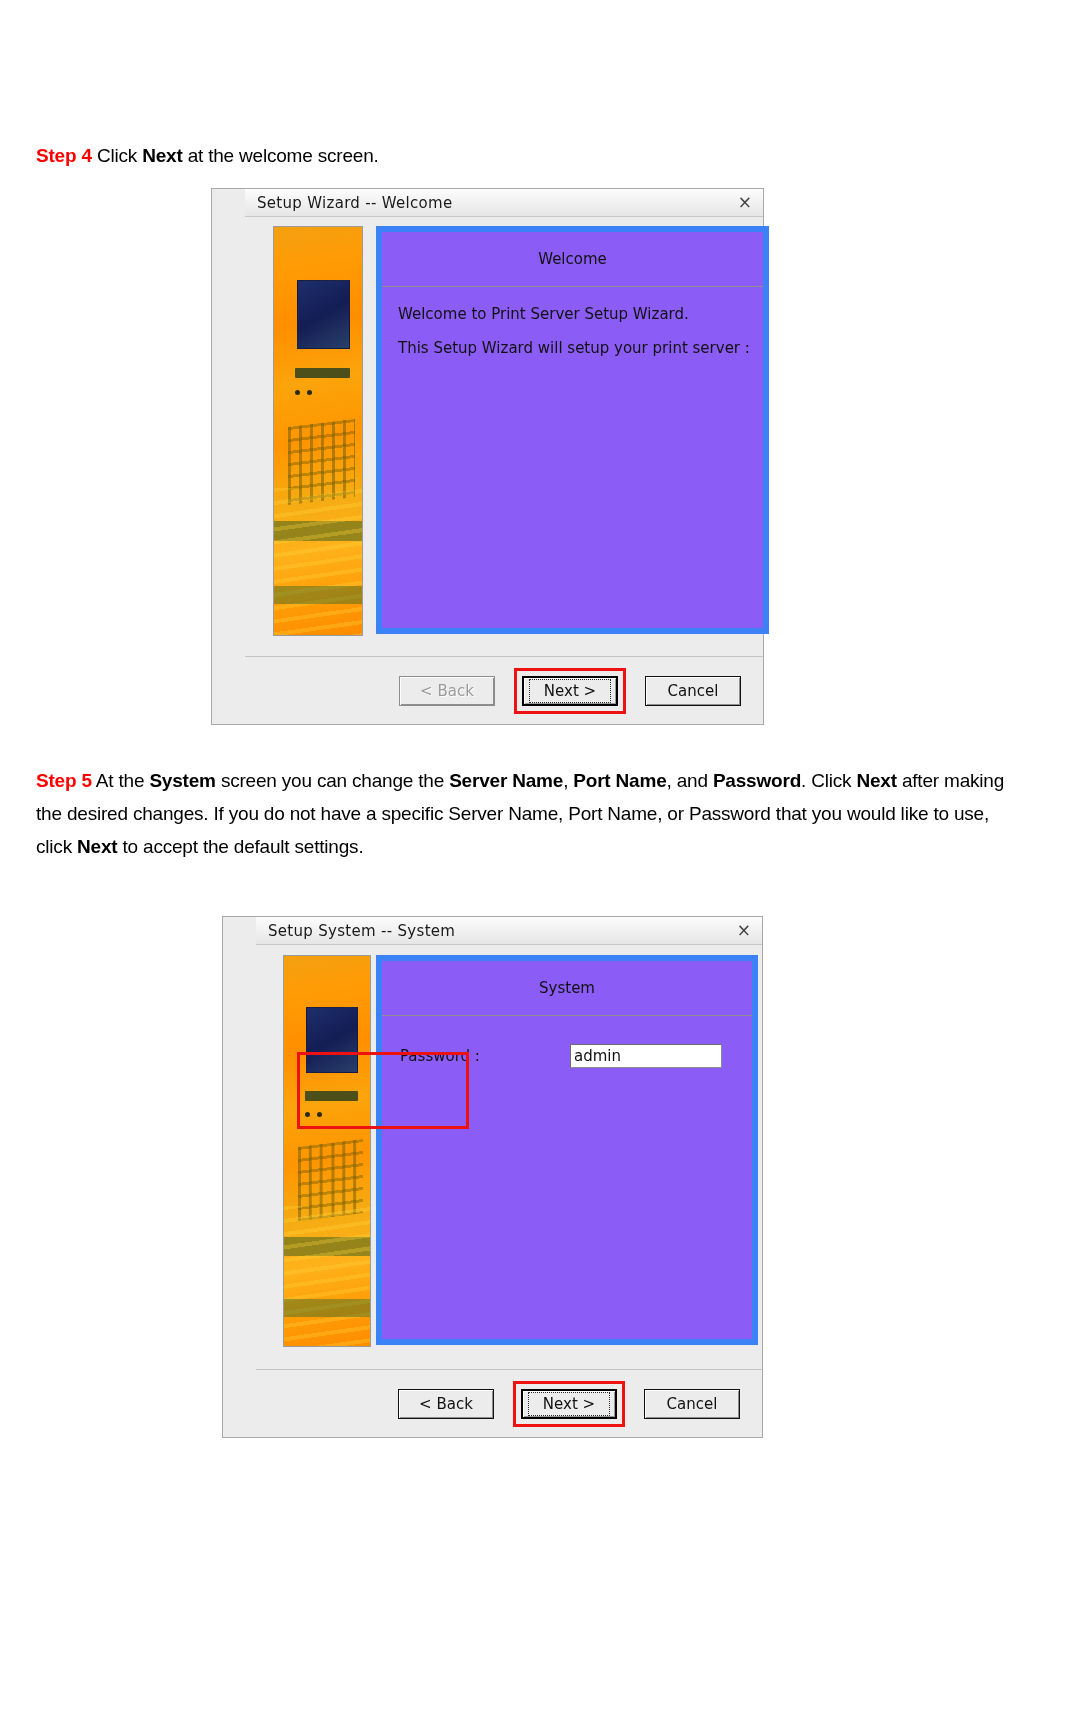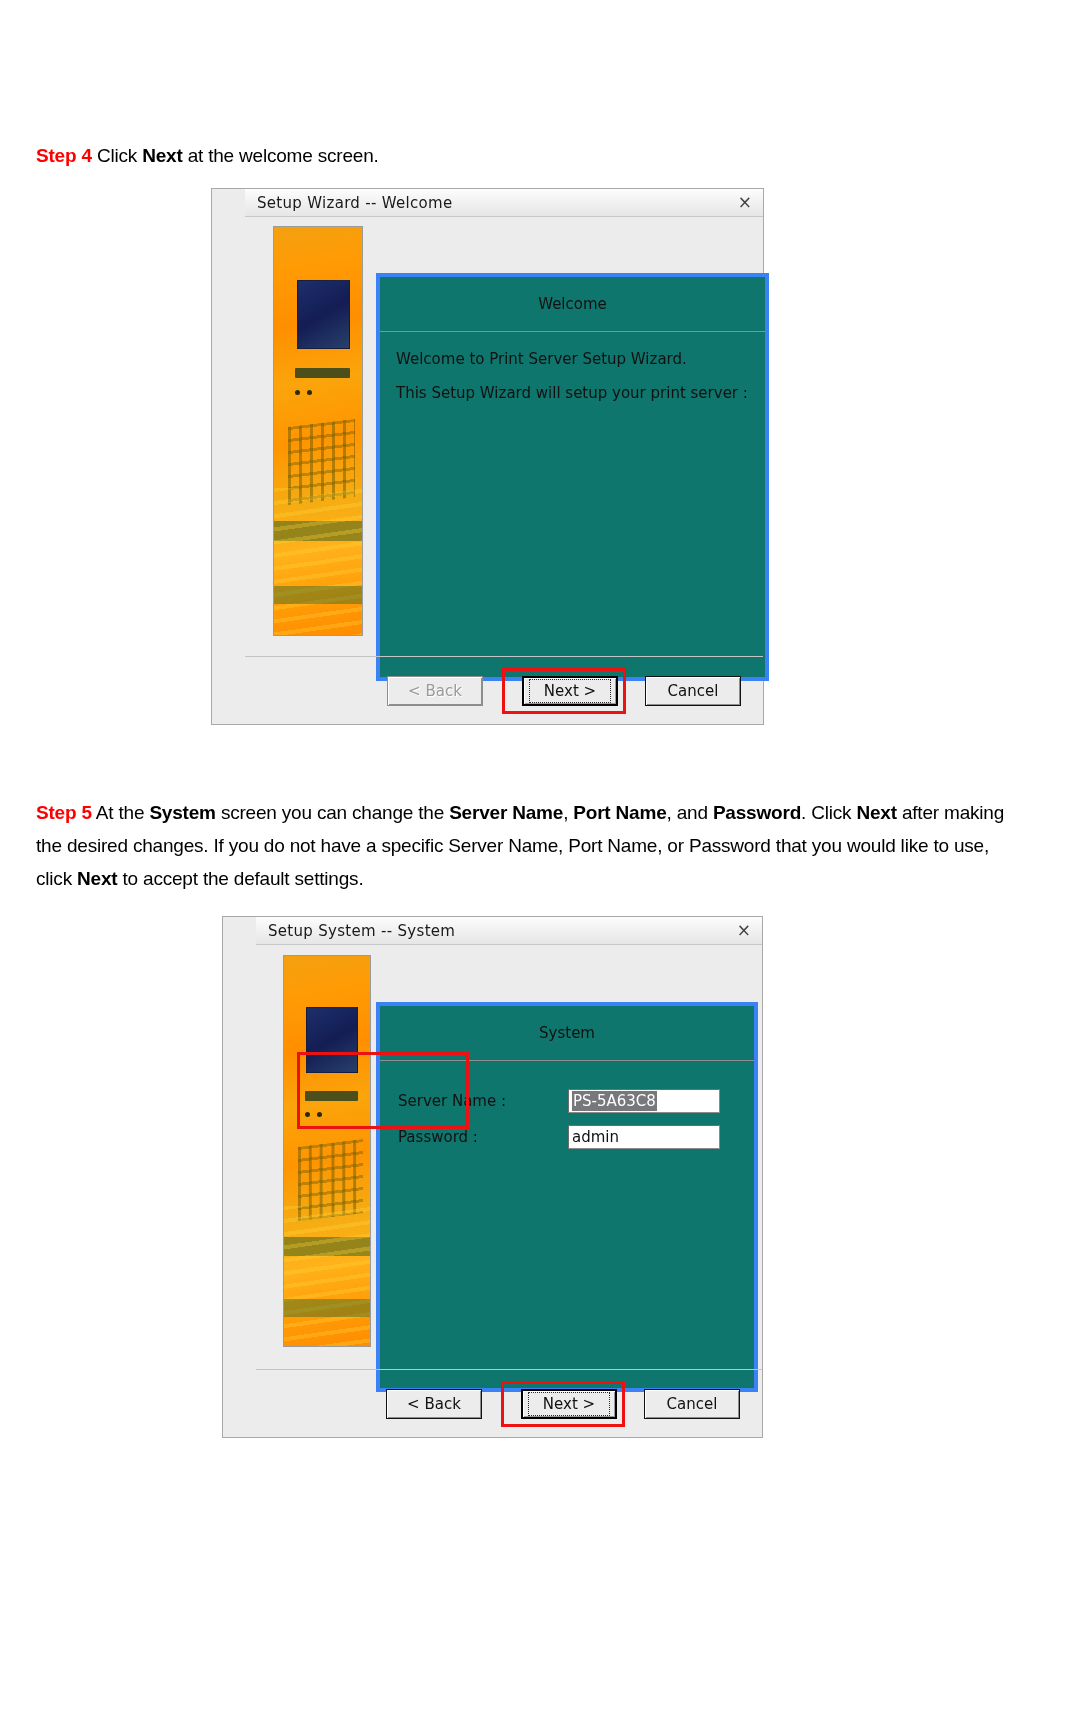--- a/index.html
+++ b/index.html
@@ -20,21 +20,21 @@
   
   .step-block {
     position: absolute;
     left: 36px;
     width: 990px;
     font-size: 19px;
     line-height: 33px;
     letter-spacing: -0.2px;
   }
   #step4-block { top: 120px; }
-  #step5-block { top: 763px; margin-top: 33px; }
+  #step5-block { top: 731px; margin-top: 33px; }
 
   .step-label {
     color: #ff0000;
     font-weight: bold;
   }
   .b { font-weight: bold; }
 
   
   .dialog {
     position: absolute;
@@ -160,24 +160,23 @@
     width: 100%; height: 36%;
     background: repeating-linear-gradient(
         172deg,
         rgba(255,215,60,0.30) 0 4px,
         rgba(255,150,0,0.0) 4px 13px);
   }
 
   
   .content-panel {
     position: absolute;
-    background: #0f766e;
-    border: 4px solid #3b82f6;
-    box-sizing: border-box;
-    margin-top: 47px;
+    background: #8b5cf6;
+    border: 6px solid #3b82f6;
+    box-sizing: border-box;
   }
   #panel-welcome { left: 131px; top: 9px; width: 393px; height: 408px; }
   #panel-system  { left: 120px; top: 10px; width: 382px; height: 390px; }
 
   .panel-header {
     height: 54px;
     border-bottom: 1px solid #8f8f8f;
     display: flex;
     align-items: center;
     justify-content: center;
@@ -306,21 +305,21 @@
 
   
   .next-wrap {
     position: relative;
     margin-left: 19px;
     padding: 5px;
     border: 3px solid #ee1111;
     box-sizing: border-box;
     display: inline-flex;
   }
-  .next-wrap .win-btn { margin-left: 12px; }
+  .next-wrap .win-btn { margin-left: 0; }
   .win-btn.focused {
     border: 2px solid #000000;
     box-shadow: inset 1px 1px 0 #ffffff, inset -1px -1px 0 #9a9a9a;
   }
   .win-btn.focused .focus-ring {
     border: 1px dotted #2a2a2a;
     padding: 2px 14px;
     display: block;
   }
 </style>
@@ -402,26 +401,20 @@
       <div class="photo-band" id="band-b"></div>
     </div>
 
     <div class="content-panel" id="panel-system">
       <div class="panel-header">
         <span class="panel-header-text">System</span>
       </div>
 
       <div class="form-area">
 
-        <div class="form-row">
-          <span class="form-label">Server Name :</span>
-          <div class="form-input">
-            <span class="sel-text">PS-5A63C8</span>
-          </div>
-        </div>
 
 
         <div class="form-row">
           <span class="form-label">Password :</span>
           <div class="form-input">
             <span>admin</span>
           </div>
         </div>
 
       </div>

